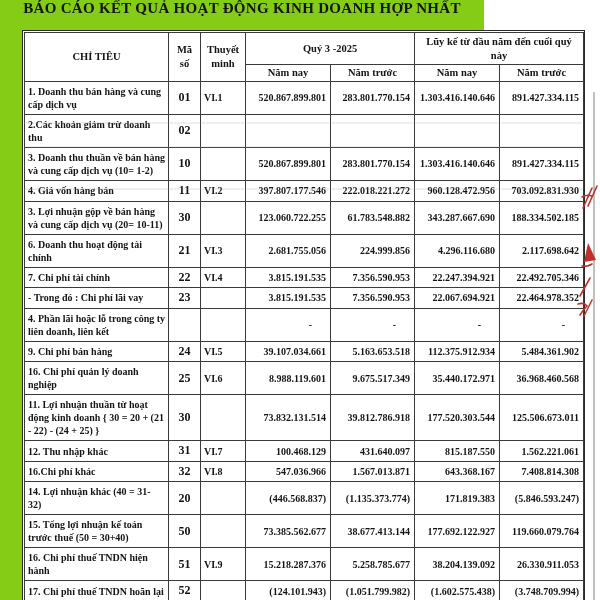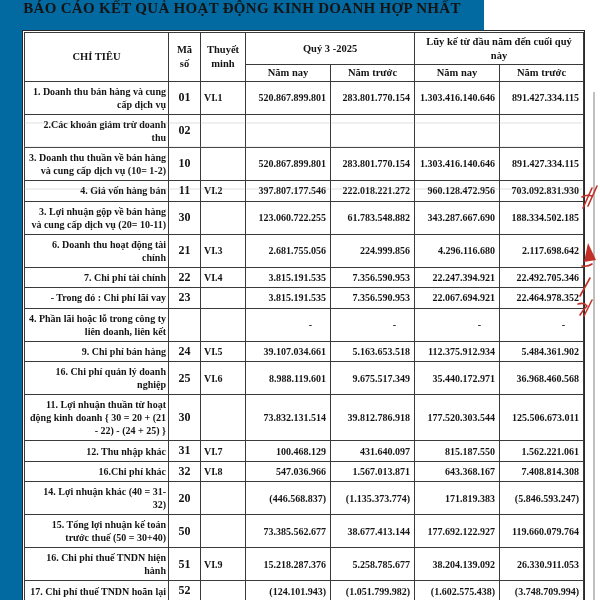--- a/index.html
+++ b/index.html
@@ -4,21 +4,21 @@
 <style>
   * { box-sizing: border-box; }
   html, body {
     margin: 0; padding: 0;
     width: 600px; height: 600px;
     overflow: hidden;
     background: #ffffff;
     font-family: "Liberation Serif", serif;
     color: #141414;
   }
-  .page { position: relative; width: 484px; height: 600px; background: #0369a1; }
+  .page { position: relative; width: 484px; height: 600px; background: #84cc16; }
 
   .doc-title {
     margin: 0; padding-top: 1px;
     text-align: center;
     font-size: 15px; font-weight: bold;
     letter-spacing: 0.3px;
     line-height: 1.0;
   }
   .doc-subtitle {
     margin: 16px;
@@ -47,21 +47,21 @@
     line-height: 1.3;
     overflow: hidden;
   }
   .report thead th {
     text-align: center;
     font-size: 10.5px;
     padding: 2px 2px;
   }
   .report thead tr.group-row th { height: 27px; }
   .report thead tr.sub-row th { height: 16px; padding: 1px 2px; }
-  td.label  { text-align: right;  font-size: 10px; padding: 3px 2px 3px 3px; margin-left: 28px; }
+  td.label  { text-align: left;  font-size: 10px; padding: 3px 2px 3px 3px; margin-left: 28px; }
   td.code   { text-align: center; font-size: 12px; }
   td.note   { text-align: left; font-size: 10px; margin-left: 8px; }
   td.num    { text-align: right; font-size: 10px; padding-right: 4px; white-space: nowrap; }
   td.num.dash { padding-right: 18px; }
   tbody td { height: 20px; }
 
   
   .scan-edge {
     position: absolute;
     left: 593px; top: 92px;

